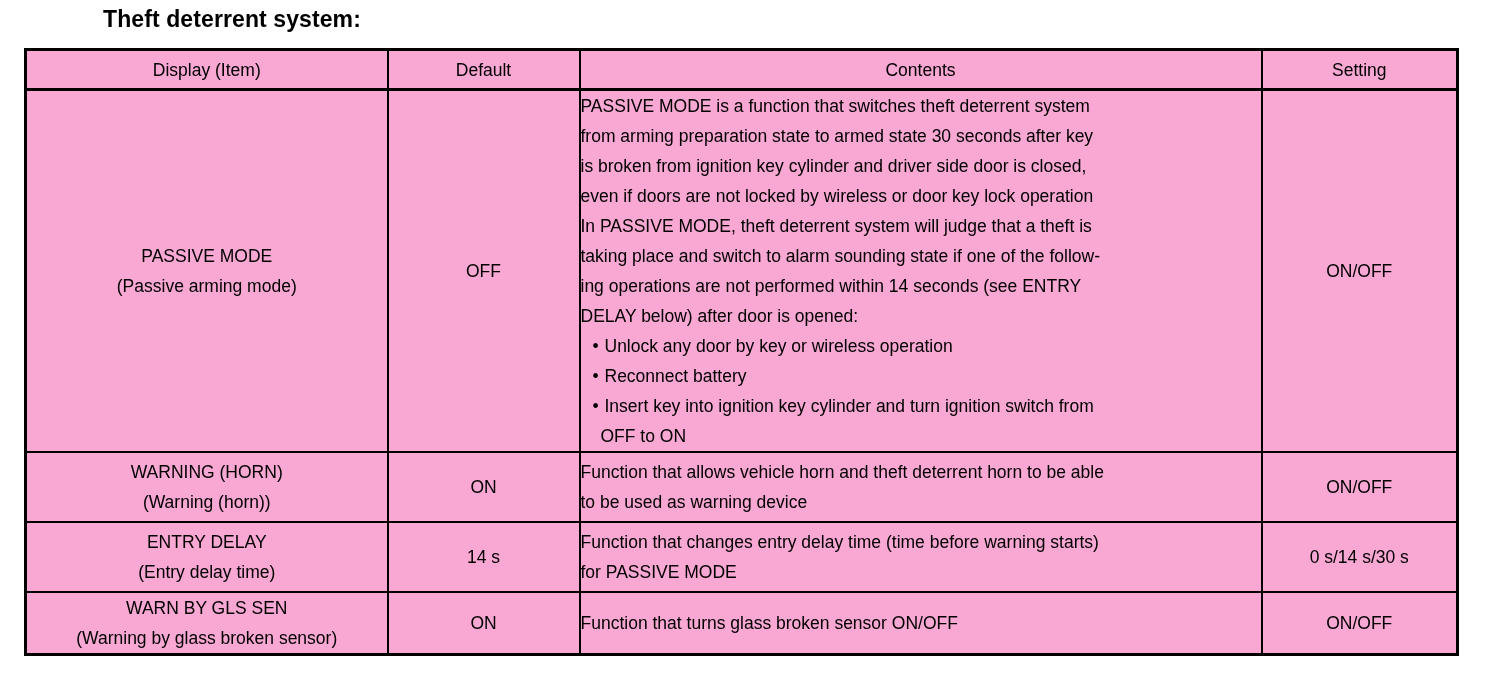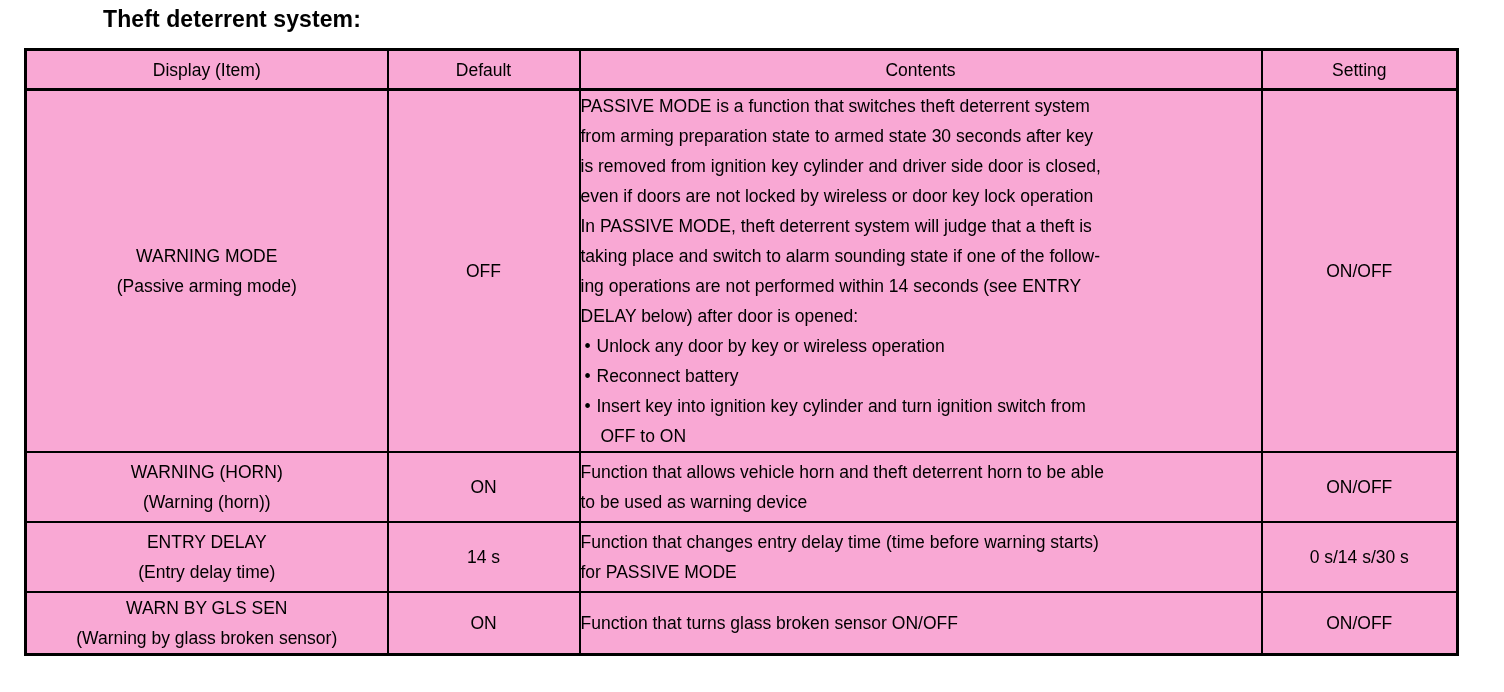--- a/index.html
+++ b/index.html
@@ -74,21 +74,21 @@
   }
   .cell-contents.mid {
     vertical-align: middle;
     padding-top: 4px;
     padding-bottom: 4px;
   }
   .line { display: block; white-space: nowrap; }
   .bullet-line {
     display: block;
     white-space: nowrap;
-    padding-left: 4px;
+    padding-left: 12px;
   }
   .bullet-line .bullet {
     display: inline-block;
     width: 12px;
   }
   .cont-indent {
     display: block;
     white-space: nowrap;
     padding-left: 20px;
   }
@@ -119,28 +119,28 @@
         <td class="cell-center">Display (Item)</td>
         <td class="cell-center">Default</td>
         <td class="cell-center">Contents</td>
         <td class="cell-center">Setting</td>
       </tr>
     </thead>
     <tbody>
 
       <tr>
         <td class="cell-center two-line r1-display">
-          <span>WARNING MODE</span>
+          <span>PASSIVE MODE</span>
           <span>(Passive arming mode)</span>
         </td>
         <td class="cell-center">OFF</td>
         <td class="cell-contents">
           <span class="line">PASSIVE MODE is a function that switches theft deterrent system</span>
           <span class="line">from arming preparation state to armed state 30 seconds after key</span>
-          <span class="line">is removed from ignition key cylinder and driver side door is closed,</span>
+          <span class="line">is broken from ignition key cylinder and driver side door is closed,</span>
           <span class="line">even if doors are not locked by wireless or door key lock operation</span>
           <span class="line">In PASSIVE MODE, theft deterrent system will judge that a theft is</span>
           <span class="line">taking place and switch to alarm sounding state if one of the follow-</span>
           <span class="line">ing operations are not performed within 14 seconds (see ENTRY</span>
           <span class="line">DELAY below) after door is opened:</span>
           <span class="bullet-line"><span class="bullet">•</span><span>Unlock any door by key or wireless operation</span></span>
           <span class="bullet-line"><span class="bullet">•</span><span>Reconnect battery</span></span>
           <span class="bullet-line"><span class="bullet">•</span><span>Insert key into ignition key cylinder and turn ignition switch from</span></span>
           <span class="cont-indent">OFF to ON</span>
         </td>

